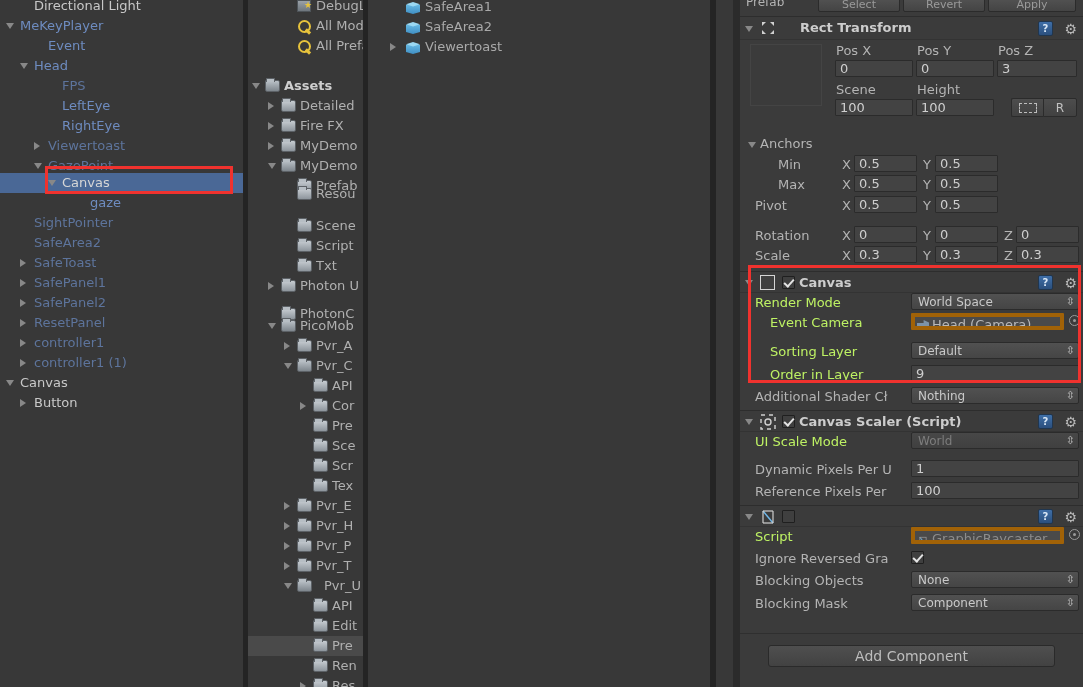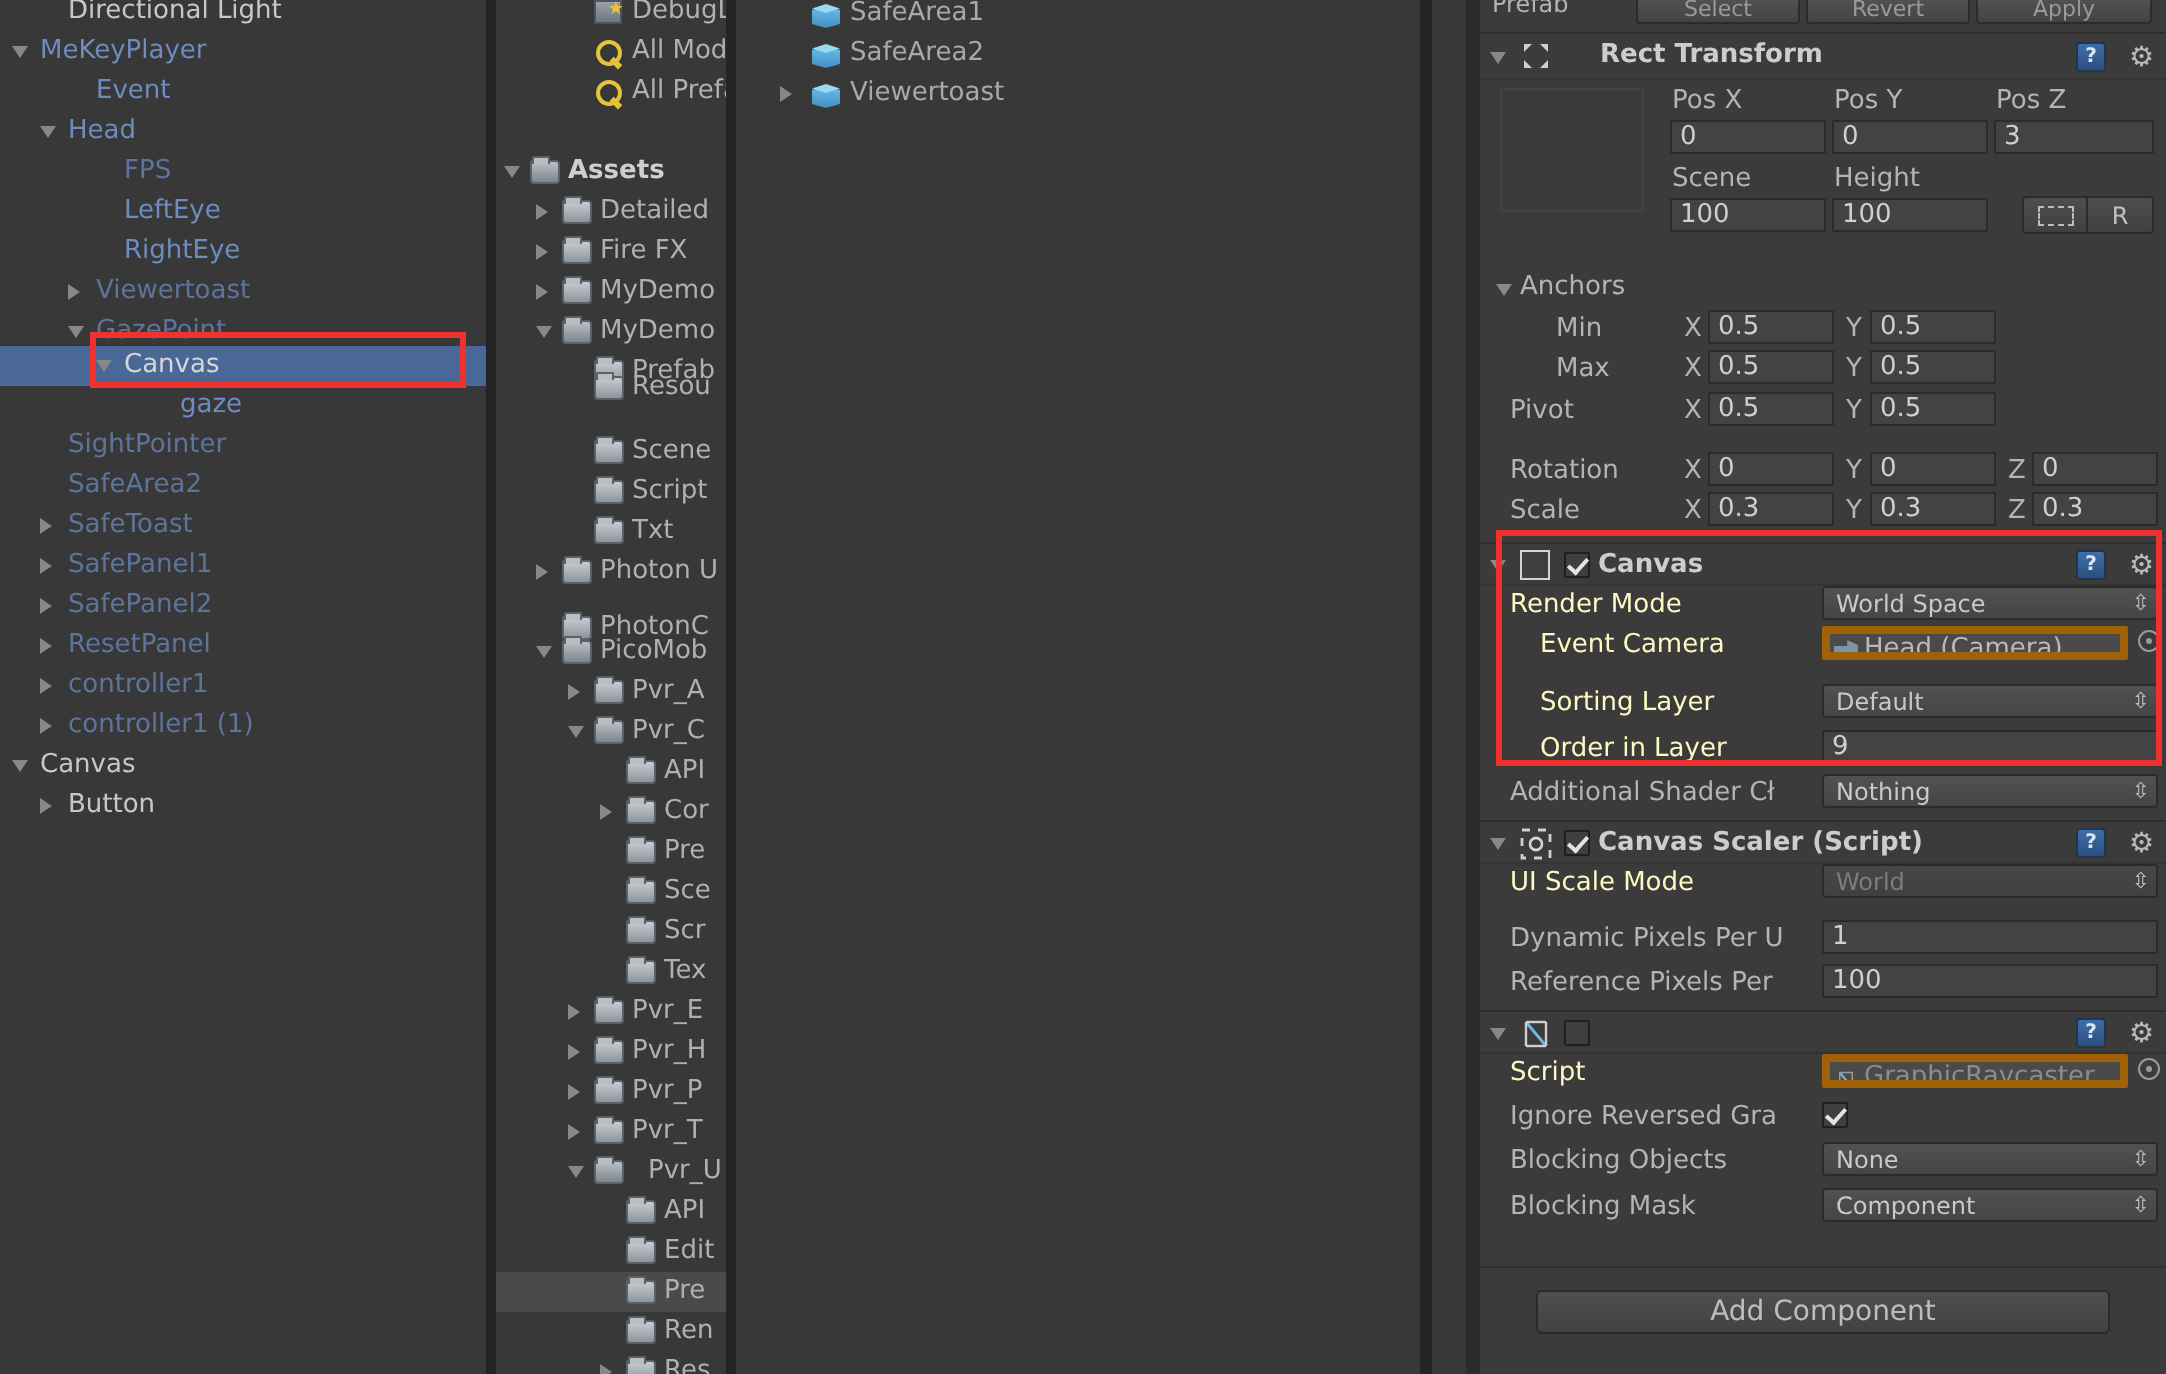--- a/index.html
+++ b/index.html
@@ -104,21 +104,21 @@
     content:""; position:absolute; left:3px; top:0px; width:4px;height:8px;
     border:solid #e4e4e4; border-width:0 2px 2px 0; transform:rotate(42deg);
   }
   .help-ic{
     position:absolute; width:15px;height:15px; background:linear-gradient(#3f6fa8,#2b4f7d);
     border:1px solid #20364f; border-radius:2px; color:#d8e6f5; font-size:10px;
     text-align:center; line-height:14px; font-weight:bold;
   }
   .gear-ic{ position:absolute; color:#b9b9b9; font-size:14px; line-height:14px; }
   .lab{ position:absolute; color:#b4b4b4; font-size:13px; line-height:17px; white-space:nowrap; }
-  .lab.dis{ color:#fef9c3; }
+  .lab.dis{ color:#bef264; }
   .fld{
     position:absolute; height:17px; line-height:16px;
     background:#434343; border:1px solid #2b2b2b; border-radius:1px;
     color:#cfcfcf; font-size:13px; padding-left:4px; white-space:nowrap; overflow:hidden;
   }
   .popup{
     position:absolute; height:17px; line-height:16px;
     background:linear-gradient(#515151,#454545); border:1px solid #2b2b2b; border-radius:2px;
     color:#c9c9c9; font-size:12px; padding-left:6px; white-space:nowrap; overflow:hidden;
   }

